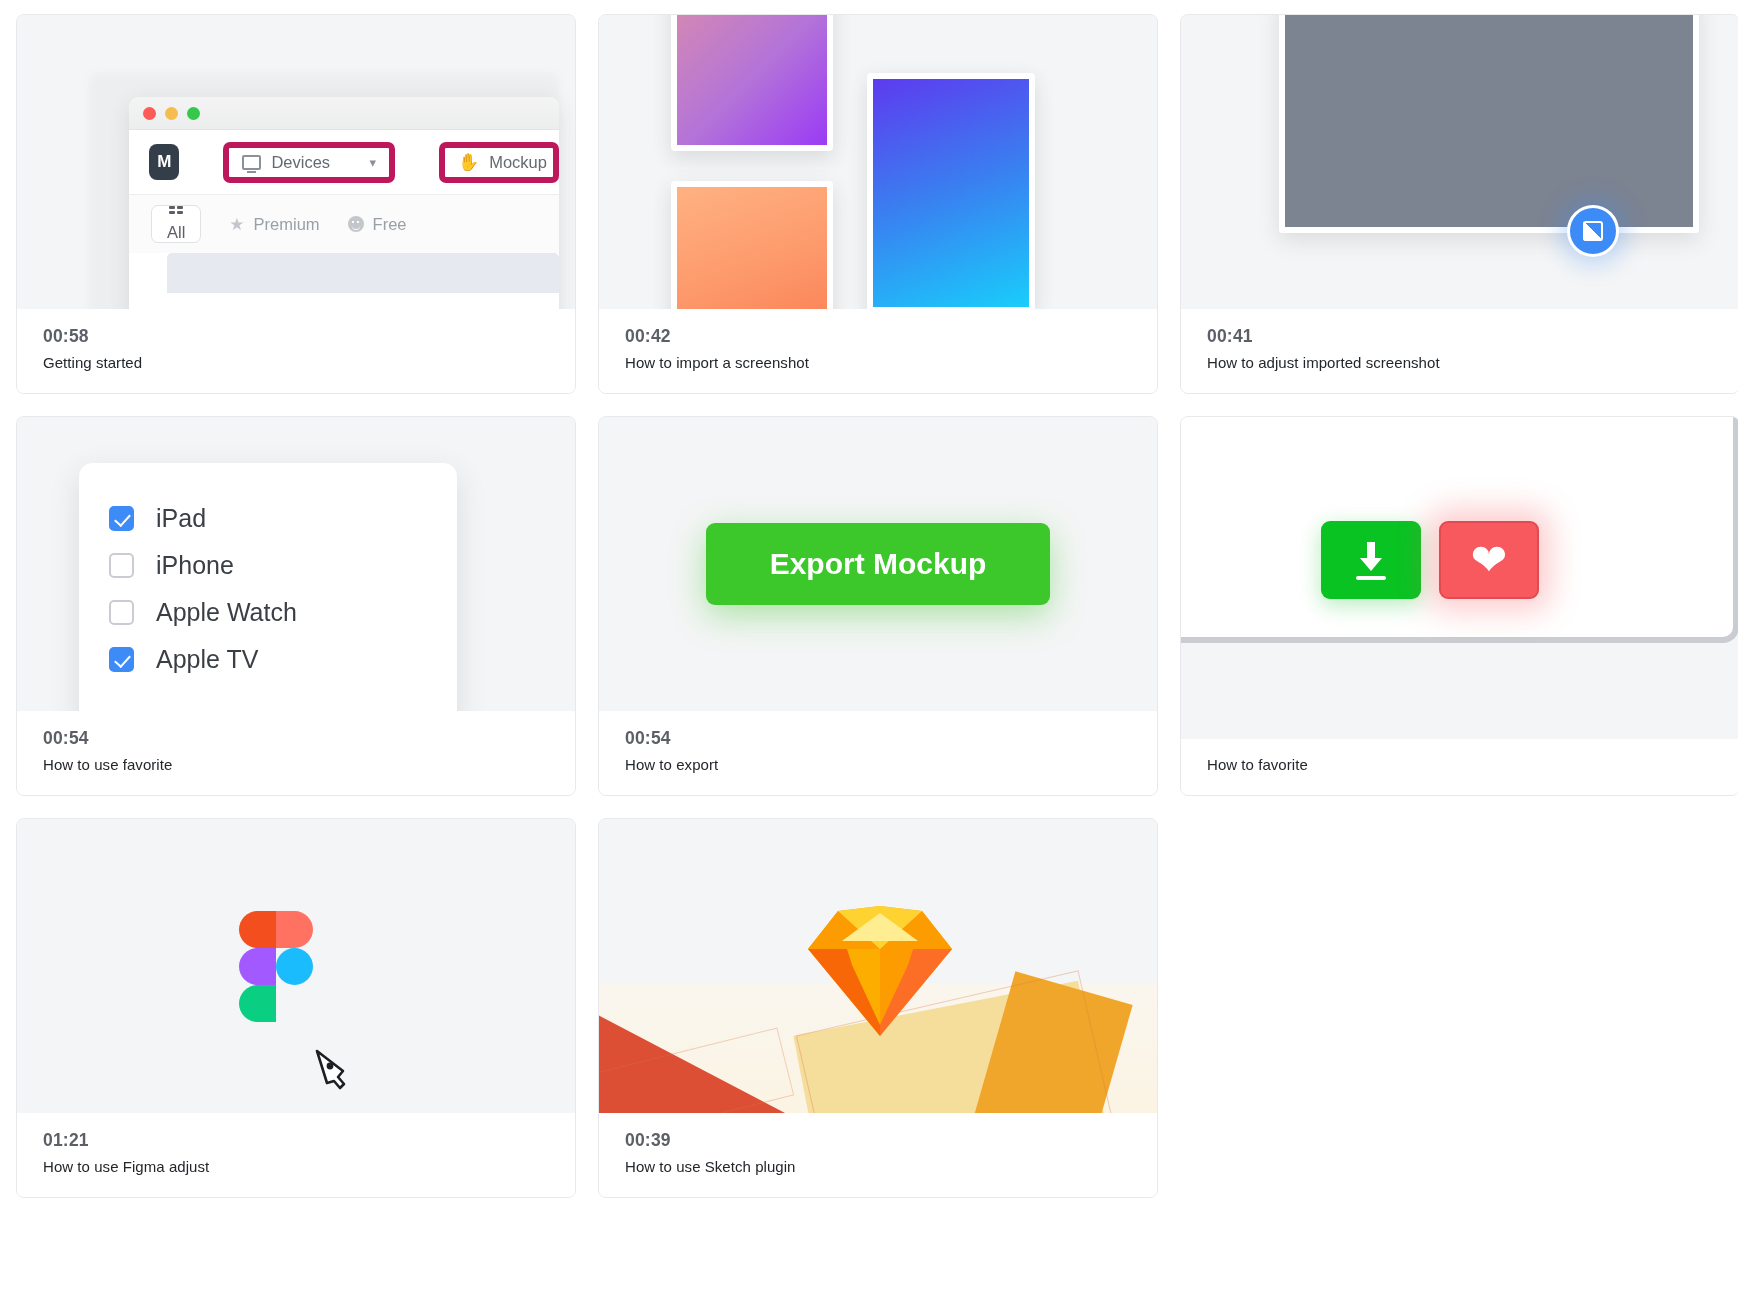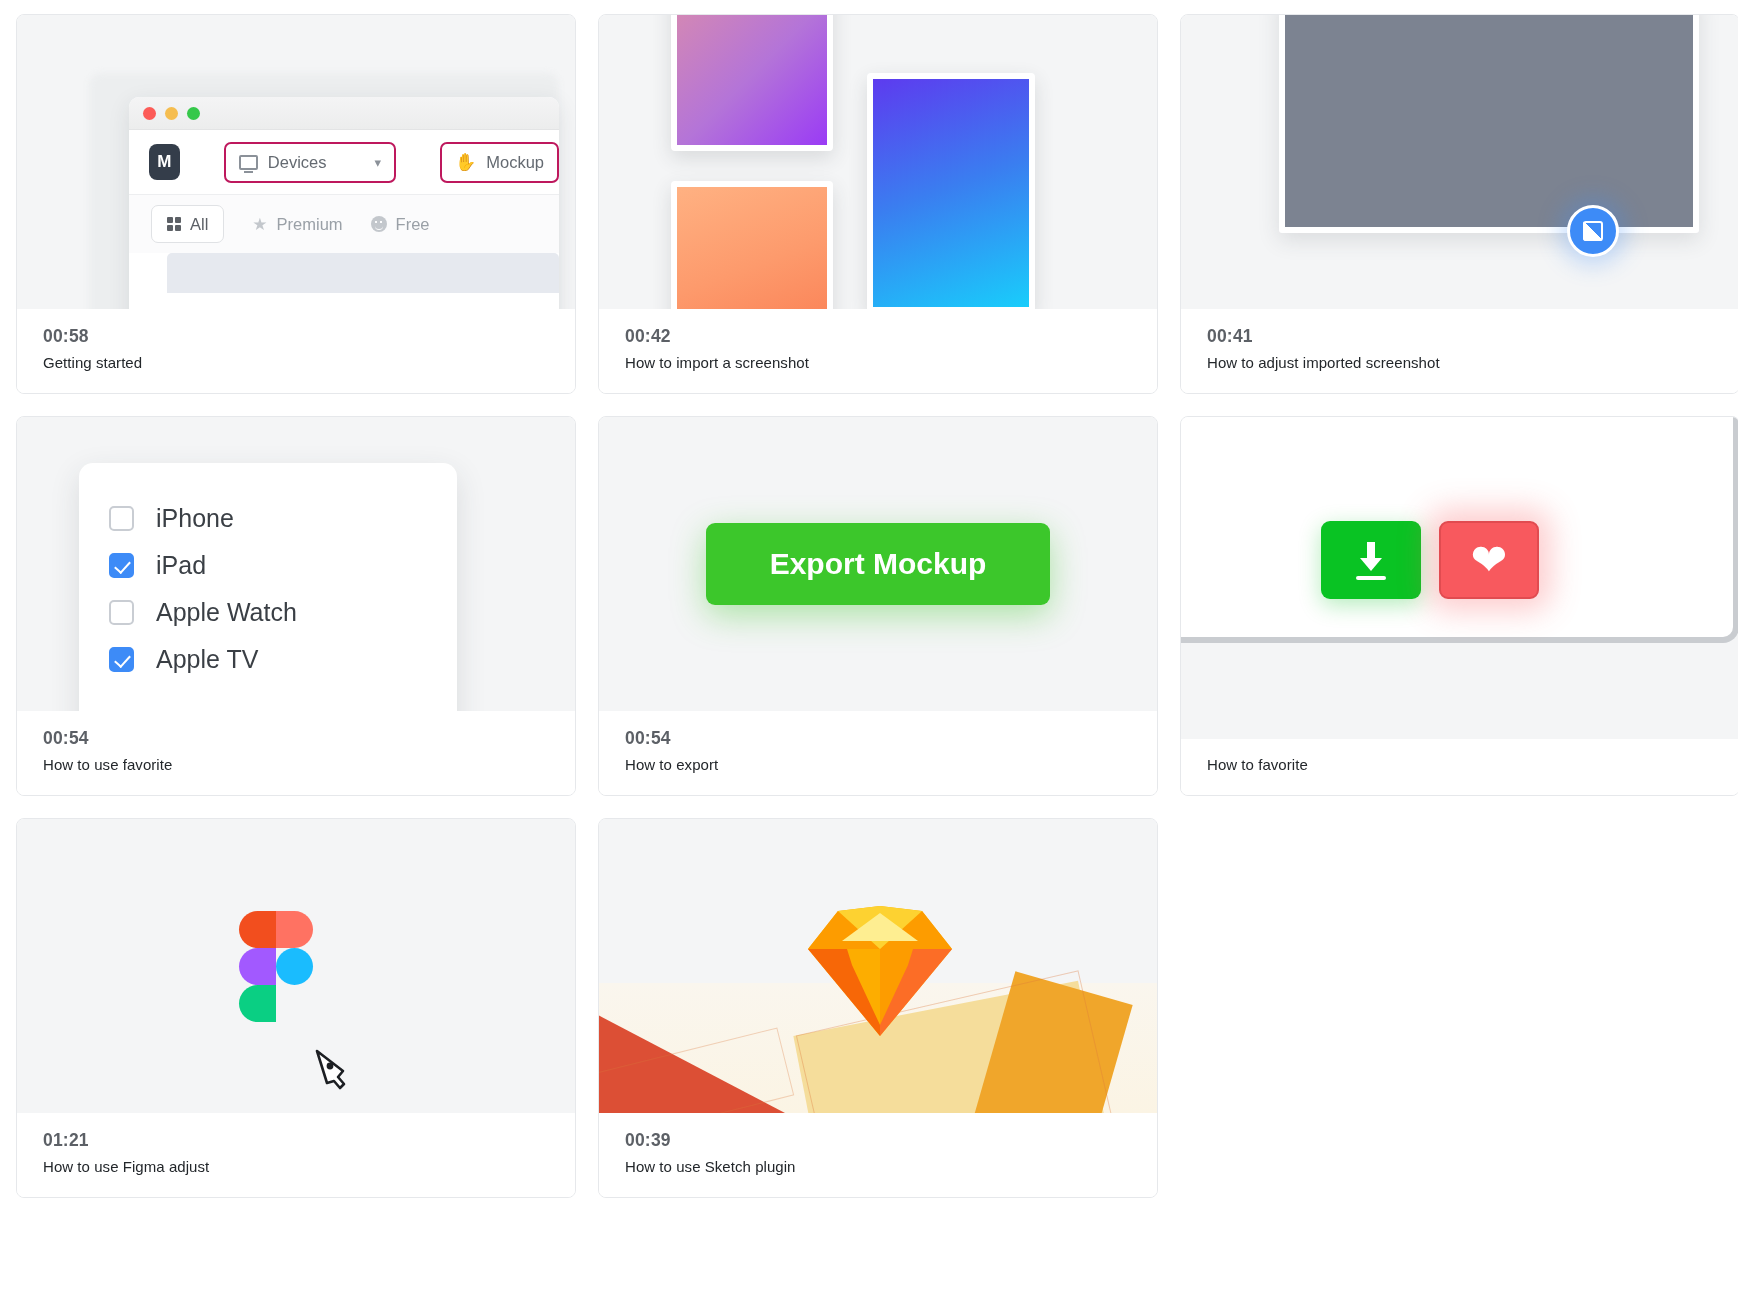--- a/index.html
+++ b/index.html
@@ -100,21 +100,21 @@
     width: 36px; height: 36px;
     background: #343d4a;
     border-radius: 8px;
     color: #fff;
     font-size: 17px;
     font-weight: bold;
     display: flex; align-items: center; justify-content: center;
   }
   .tool-select {
     height: 41px;
-    border: 2px solid #be185d;
+    border: 6px solid #be185d;
     border-radius: 7px;
     display: flex;
     align-items: center;
     padding: 0 13px;
     gap: 10px;
     color: #646a71;
     font-size: 16.5px;
     white-space: nowrap;
     margin-left: 28px;
   }
@@ -142,21 +142,21 @@
     padding-left: 22px;
     gap: 28px;
   }
   .tab-pill {
     height: 38px;
     border: 1px solid #e0e2e5;
     border-radius: 7px;
     background: #fff;
     display: flex; align-items: center; gap: 9px;
     padding: 0 15px;
-    font-size: 16.5px; color: #5c6066;
+    font-size: 16.5px; color: #5c6066; flex-direction: column;
   }
   .tab-plain {
     display: flex; align-items: center; gap: 9px;
     font-size: 16.5px; color: #9aa0a7;
   }
   .grid-ico {
     width: 14px; height: 14px;
     display: grid; grid-template-columns: 1fr 1fr; grid-template-rows: 1fr 1fr;
     gap: 2.5px;
   }
@@ -467,26 +467,26 @@
     <div class="caption">
       <div class="cap-time">00:41</div>
       <div class="cap-title">How to adjust imported screenshot</div>
     </div>
   </div>
 
   <div class="card">
     <div class="thumb">
       <div class="filter-panel">
         <div class="filter-row">
+          <span class="cbx on"></span>
+          <span class="filter-label">iPad</span>
+        </div>
+        <div class="filter-row">
           <span class="cbx"></span>
           <span class="filter-label">iPhone</span>
-        </div>
-        <div class="filter-row">
-          <span class="cbx on"></span>
-          <span class="filter-label">iPad</span>
         </div>
         <div class="filter-row">
           <span class="cbx"></span>
           <span class="filter-label">Apple Watch</span>
         </div>
         <div class="filter-row">
           <span class="cbx on"></span>
           <span class="filter-label">Apple TV</span>
         </div>
       </div>

